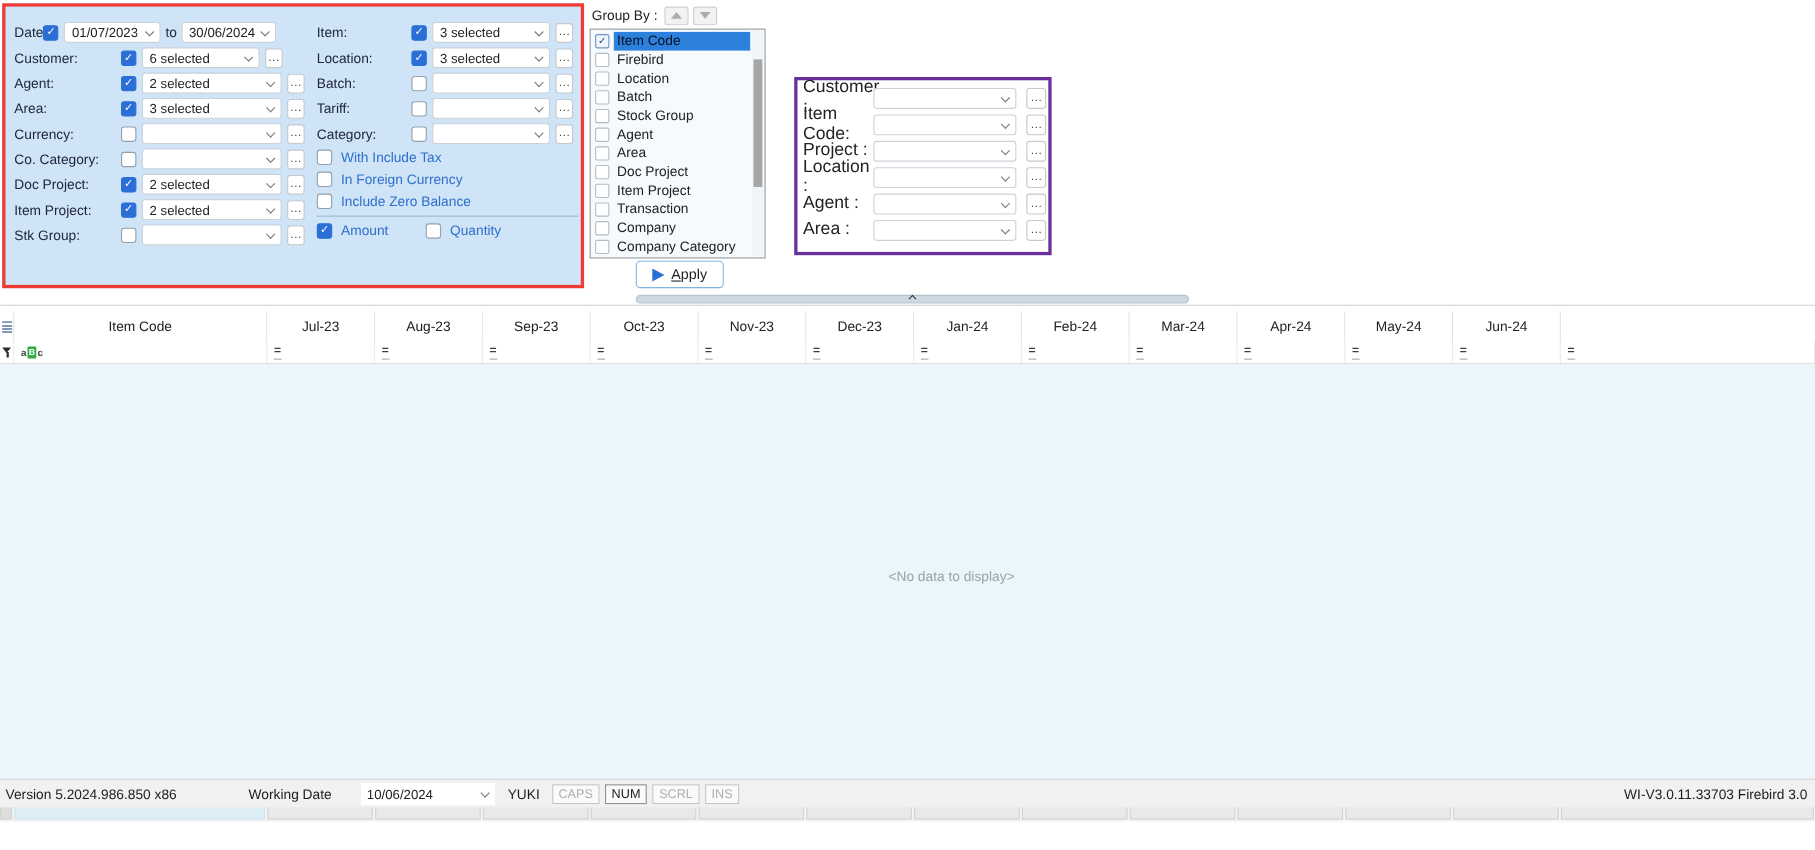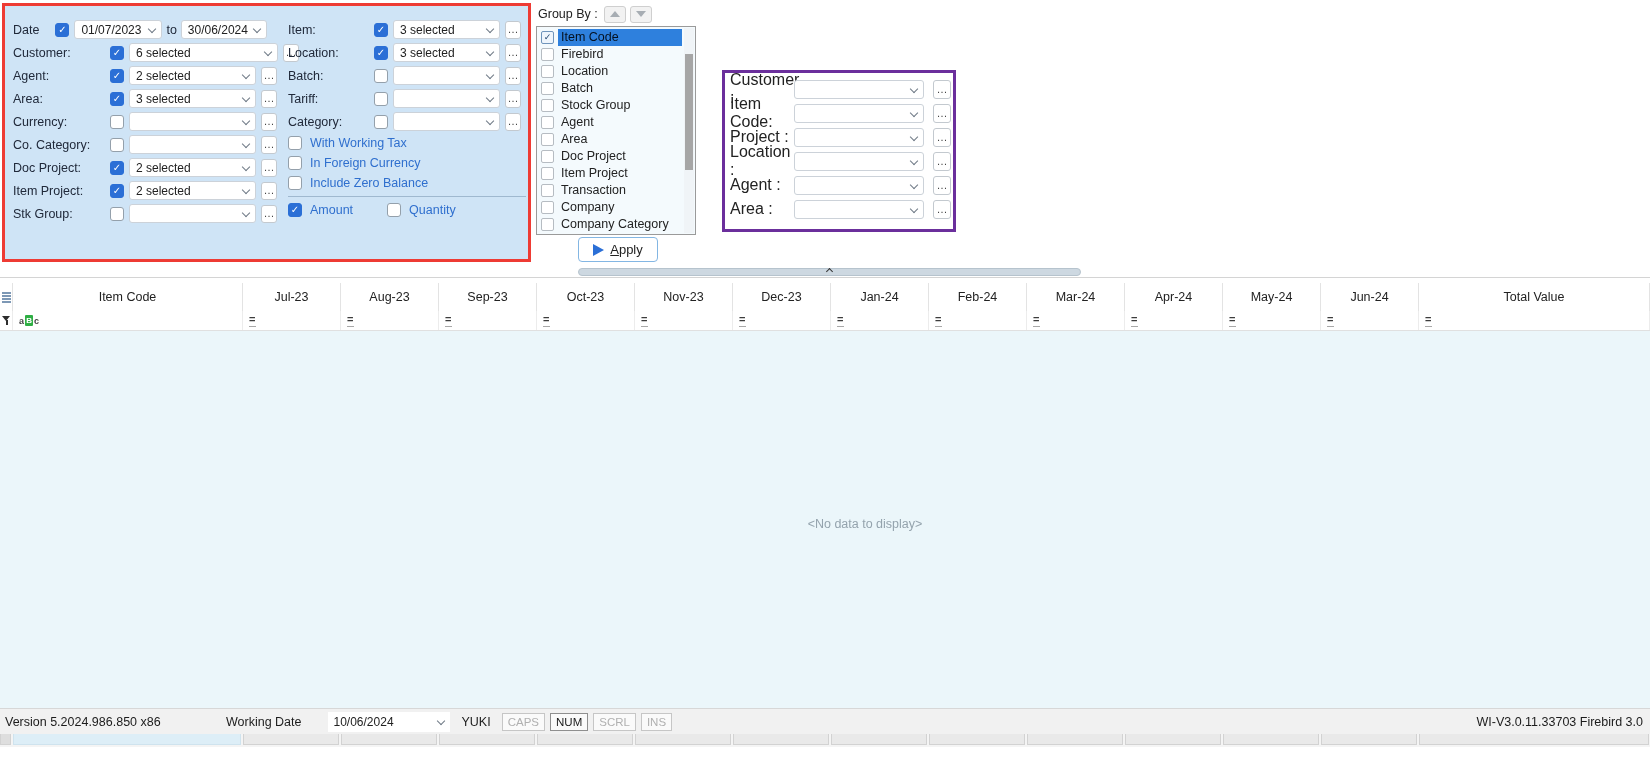--- a/index.html
+++ b/index.html
@@ -8,21 +8,21 @@
 
   
   #filter-panel{position:absolute;left:2px;top:3px;width:529px;height:259px;box-sizing:border-box;
     border:3px solid #ee3b34;background:#cfe4f6;}
   #fp-left{position:absolute;left:8px;top:12px;}
   #fp-right{position:absolute;left:283px;top:12px;width:241px;}
   .fp-row{display:flex;align-items:center;height:23px;}
   .fp-label{width:97px;font-size:12.5px;color:#20293a;flex:none;}
   #fp-right .fp-label{width:86px;}
   .fp-label.wide{width:101px;}
-  .date-label{width:auto !important;margin-right:16px;}
+  .date-label{width:auto !important;margin-right:0;}
   .to-label{font-size:12.5px;margin:0 4px;}
 
   .combo{height:19px;background:#fff;border:1px solid #ccd2d9;border-radius:3px;display:flex;
     align-items:center;justify-content:space-between;padding:0 4px 0 6px;box-sizing:border-box;
     font-size:12px;color:#222;flex:none;cursor:default;}
   .combo-val{white-space:nowrap;overflow:hidden;}
   .chev{width:9px;height:9px;flex:none;position:relative;}
   .chev::before{content:"";position:absolute;left:1px;top:1px;width:5px;height:5px;
     border-right:1.4px solid #6f7a86;border-bottom:1.4px solid #6f7a86;transform:rotate(45deg);}
 
@@ -144,21 +144,21 @@
           <div class="combo" style="width: 86px;">
             <span class="combo-val">30/06/2024</span>
             <span class="chev"></span>
           </div>
         </div>
         <div class="fp-row">
           <span class="fp-label">Customer:</span>
           <span class="cb checked">
             <span class="tick">✓</span>
           </span>
-          <div class="combo" style="width: 149px;">
+          <div class="combo" style="width: 107px;">
             <span class="combo-val">6 selected</span>
             <span class="chev"></span>
           </div>
           <button class="dots">…</button>
         </div>
         <div class="fp-row">
           <span class="fp-label">Agent:</span>
           <span class="cb checked">
             <span class="tick">✓</span>
           </span>
@@ -288,21 +288,21 @@
           <div class="combo" style="width: 107px;">
             <span class="combo-val"></span>
             <span class="chev"></span>
           </div>
           <button class="dots">…</button>
         </div>
         <div class="opt-row">
           <span class="cb">
             <span class="tick"></span>
           </span>
-          <span class="opt-label">With Working Tax</span>
+          <span class="opt-label">With Include Tax</span>
         </div>
         <div class="opt-row">
           <span class="cb">
             <span class="tick"></span>
           </span>
           <span class="opt-label">In Foreign Currency</span>
         </div>
         <div class="opt-row">
           <span class="cb">
             <span class="tick"></span>
@@ -485,21 +485,20 @@
         <div class="gh-cell" style="width: 98px;">Sep-23</div>
         <div class="gh-cell" style="width: 98px;">Oct-23</div>
         <div class="gh-cell" style="width: 98px;">Nov-23</div>
         <div class="gh-cell" style="width: 98px;">Dec-23</div>
         <div class="gh-cell" style="width: 98px;">Jan-24</div>
         <div class="gh-cell" style="width: 98px;">Feb-24</div>
         <div class="gh-cell" style="width: 98px;">Mar-24</div>
         <div class="gh-cell" style="width: 98px;">Apr-24</div>
         <div class="gh-cell" style="width: 98px;">May-24</div>
         <div class="gh-cell" style="width: 98px;">Jun-24</div>
-        <div class="gh-cell" style="flex: 1 1 0%;">Total Value</div>
       </div>
     <div id="grid-filter-row">
         <div class="gf-cell" style="width: 13px; padding-left: 2px;">
           <span class="funnel"></span>
         </div>
         <div class="gf-cell" style="width: 230px;">
           <span class="abc">
             <span class="a">a</span>
             <span class="b">B</span>
             <span class="c">c</span>

